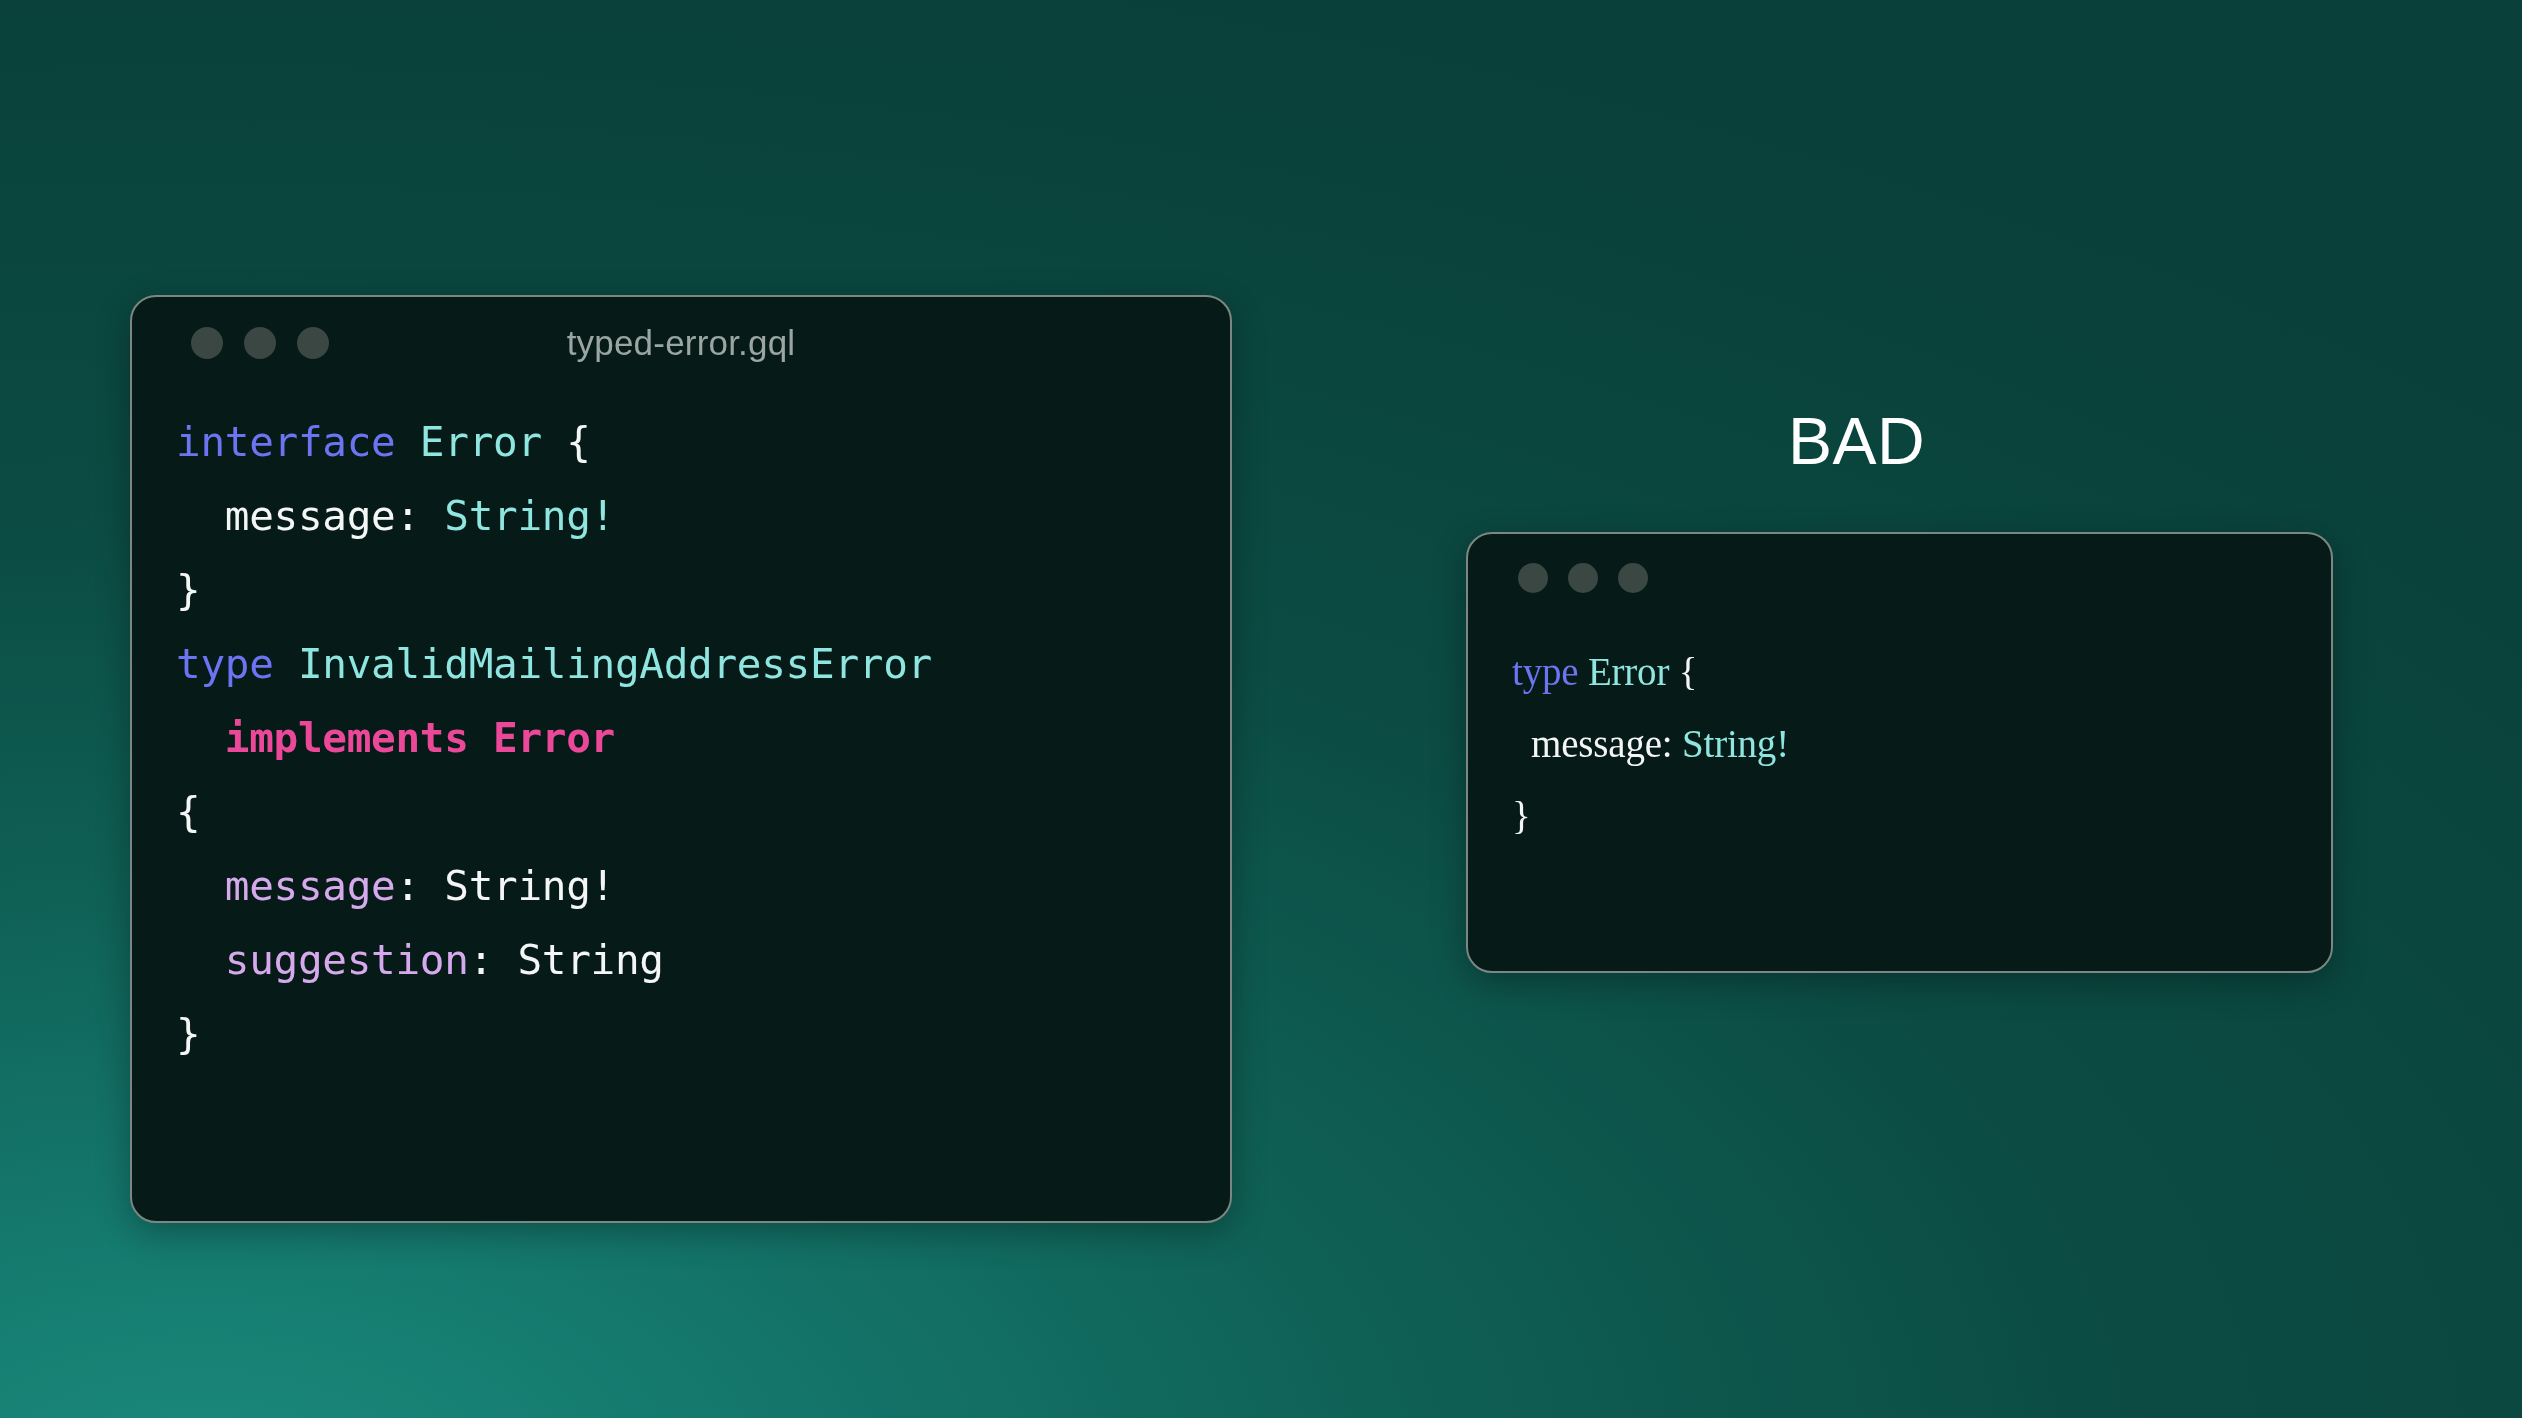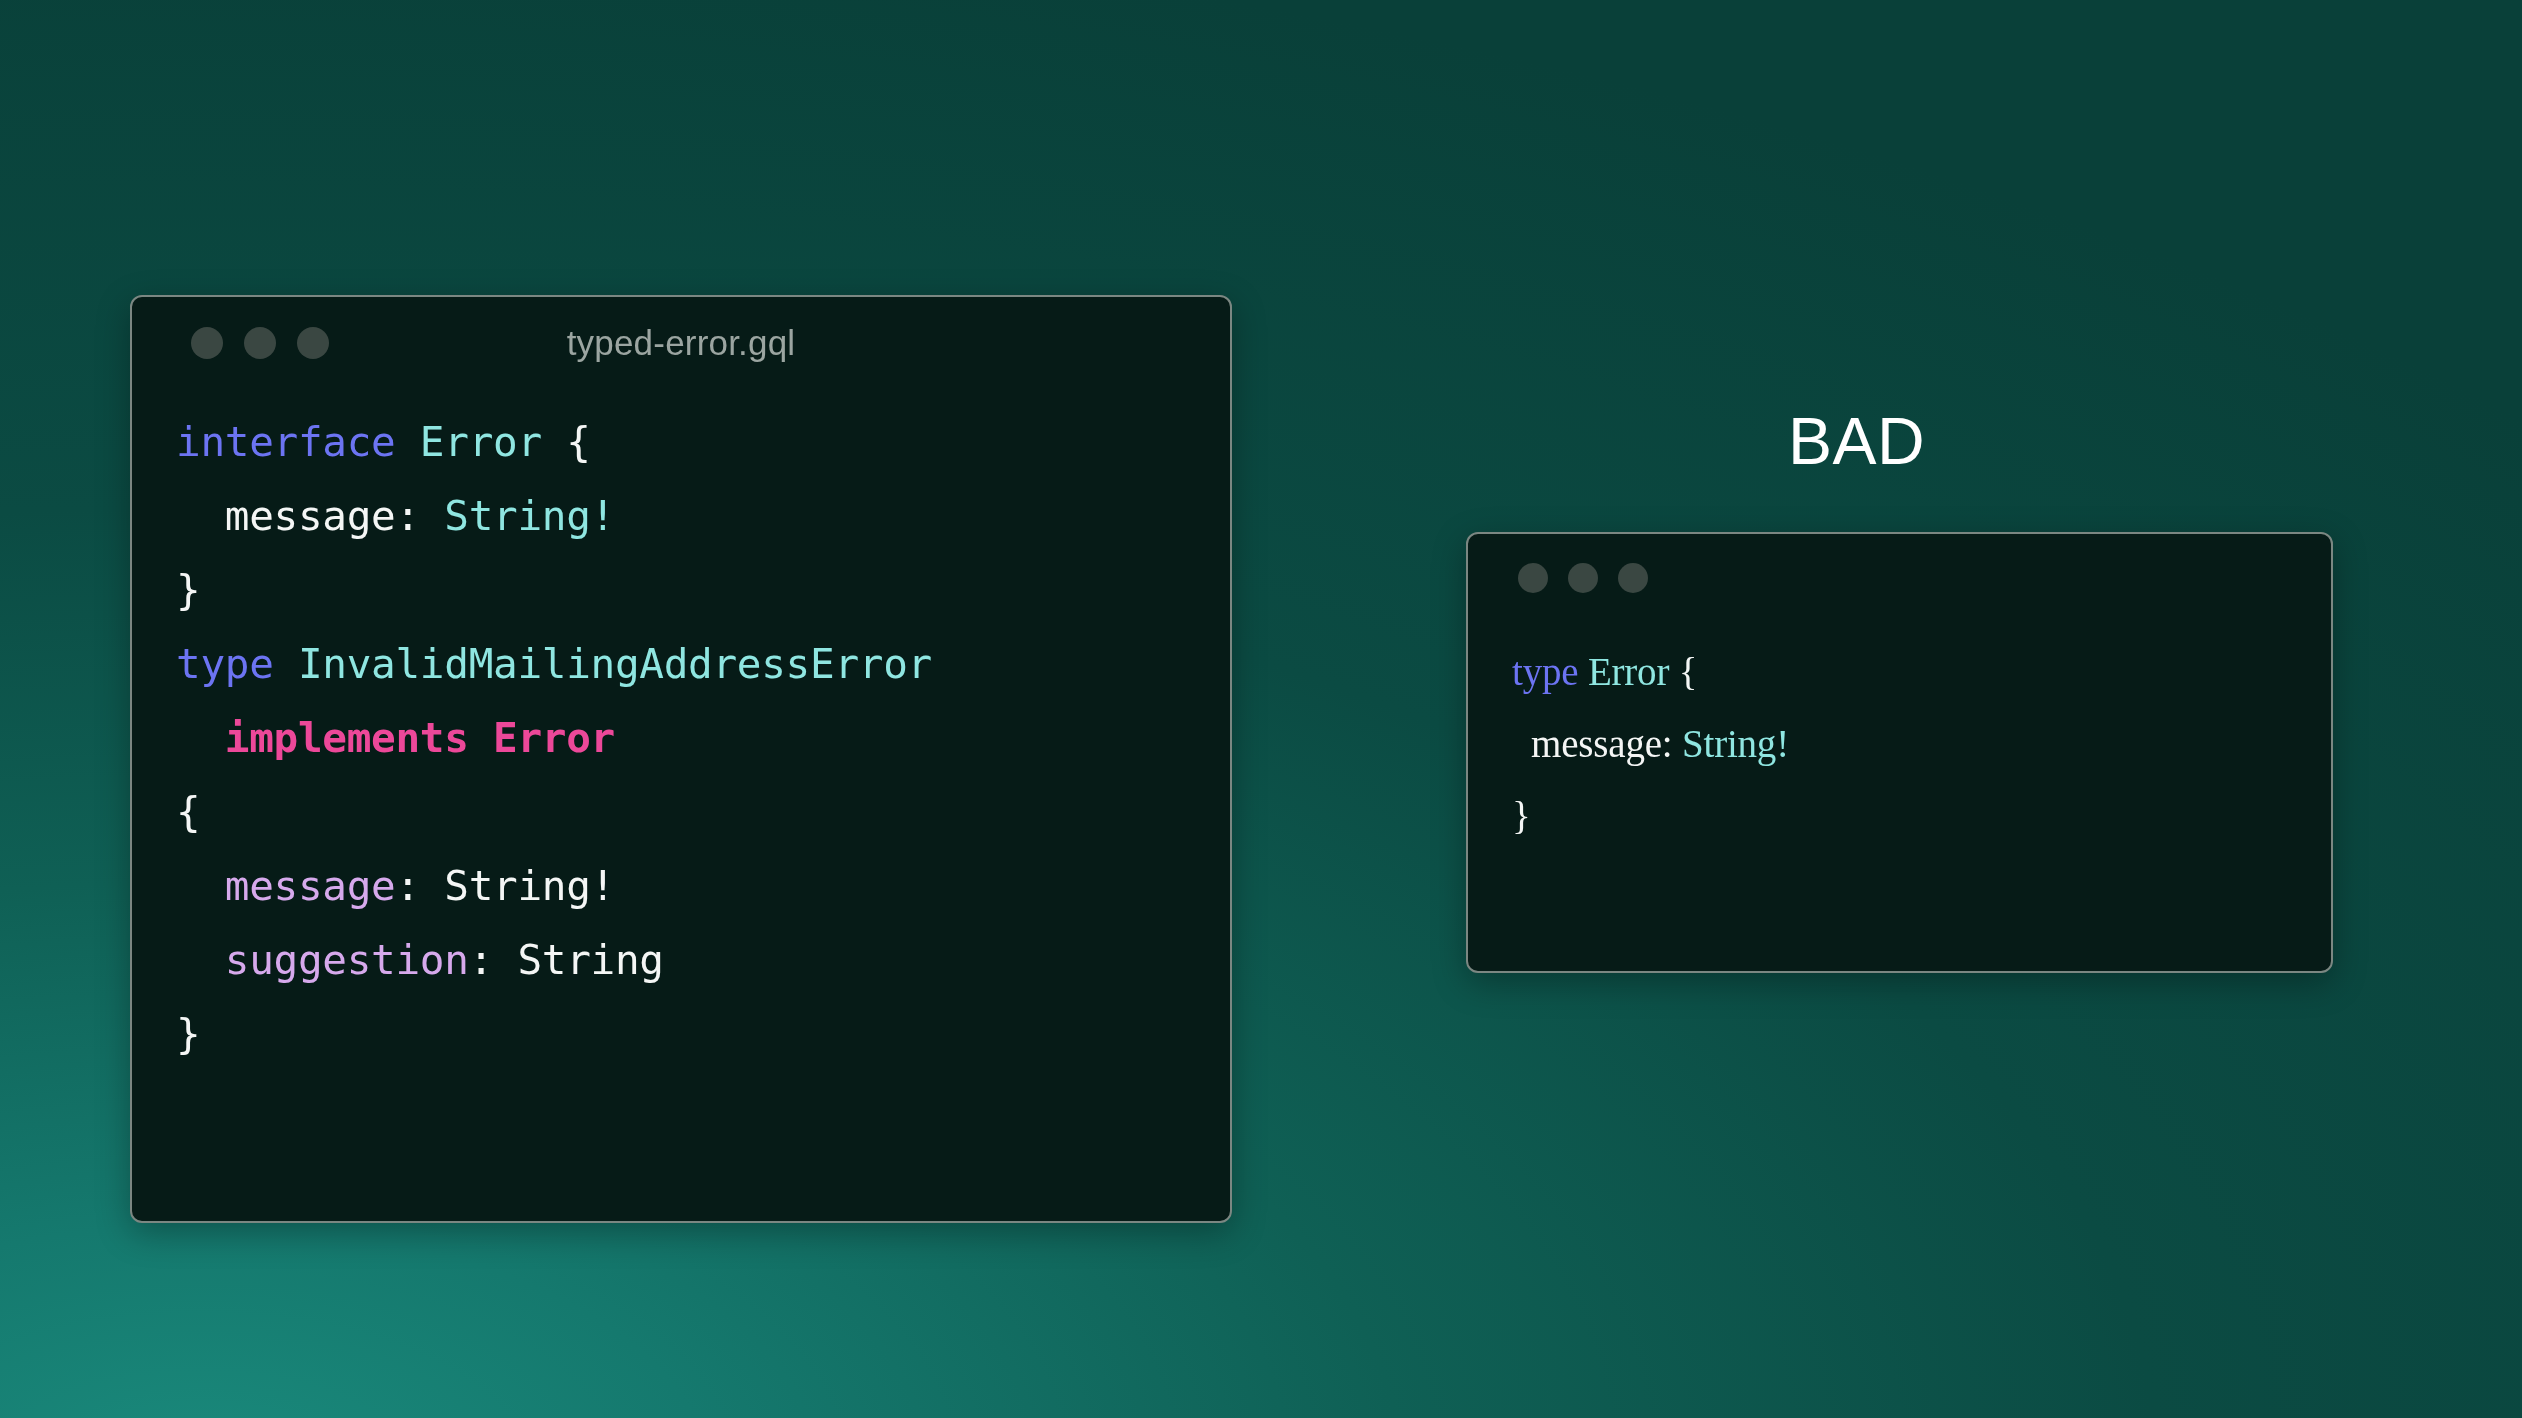--- a/index.html
+++ b/index.html
@@ -40,21 +40,21 @@
     left: 1788px;
     top: 408px;
     font-size: 66px;
   }
 
   
   .code-window {
     position: absolute;
     background: #061b17;
     border: 2px solid #7b8782;
-    border-radius: 12px;
+    border-radius: 26px;
     box-shadow: 0 10px 34px rgba(0,0,0,0.30);
     overflow: hidden;
     box-sizing: border-box;
   }
   #window-good {
     left: 130px;
     top: 295px;
     width: 1102px;
     height: 928px;
   }

